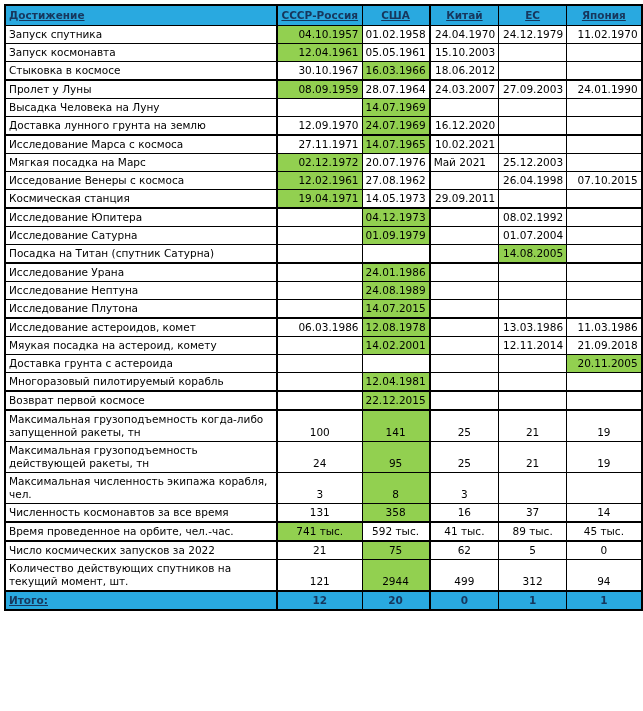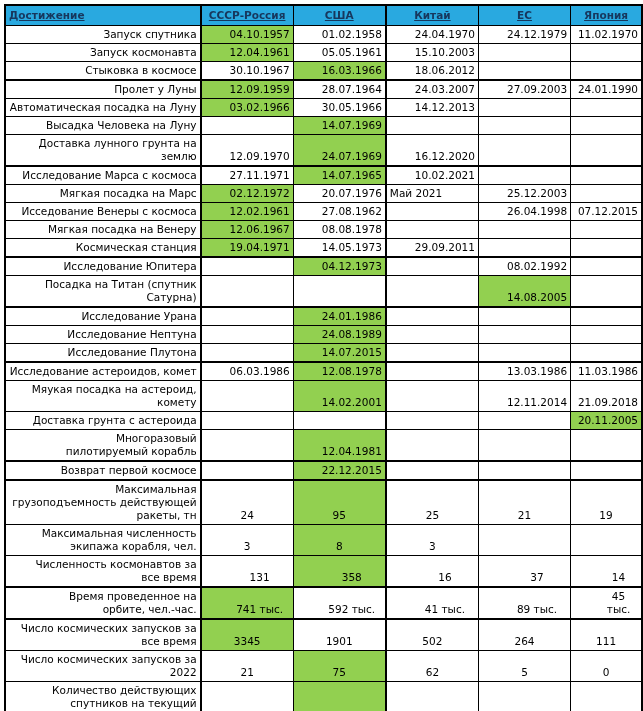--- a/index.html
+++ b/index.html
@@ -23,26 +23,26 @@
     font-size:10.5px;line-height:13px;
     padding:2px 3px;vertical-align:bottom;
     overflow:hidden;white-space:normal;
   }
   th{
     background:var(--header-bg);color:var(--header-text);
     font-weight:bold;text-decoration:underline;text-align:center;
     padding:3px;vertical-align:middle;margin-left:29px;
   }
   th.first{text-align:left;}
-  td.lbl{text-align:right;}
+  td.lbl{text-align:left;}
   td.date{text-align:right;}
   td.txt{text-align:left;}
   td.num{text-align:center;}
   td.hl{background:var(--hl);}
-  tr.ge td{border-bottom-width:2px;padding-left:28px;}
+  tr.ge td{border-bottom-width:2px;}
   th:nth-child(2),td:nth-child(2){border-left-width:2px;}
   th:nth-child(3),td:nth-child(3){border-right-width:2px;}
   tfoot td{
     background:var(--header-bg);color:var(--header-text);
     font-weight:bold;text-align:center;border-top-width:2px;
   }
   tfoot td.lbl{text-align:left;text-decoration:underline;}
 </style>
 </head>
 <body>
@@ -86,33 +86,25 @@
       <tr class="ge">
         <td class="lbl">Стыковка в космосе</td>
         <td class="date">30.10.1967</td>
         <td class="date hl">16.03.1966</td>
         <td class="date">18.06.2012</td>
         <td class="txt"></td>
         <td class="txt"></td>
       </tr>
       <tr>
         <td class="lbl">Пролет у Луны</td>
-        <td class="date hl">12.09.1959</td>
+        <td class="date hl">08.09.1959</td>
         <td class="date">28.07.1964</td>
         <td class="date">24.03.2007</td>
         <td class="date">27.09.2003</td>
         <td class="date">24.01.1990</td>
-      </tr>
-      <tr>
-        <td class="lbl">Автоматическая посадка на Луну</td>
-        <td class="date hl">03.02.1966</td>
-        <td class="date">30.05.1966</td>
-        <td class="date">14.12.2013</td>
-        <td class="txt"></td>
-        <td class="txt"></td>
       </tr>
       <tr>
         <td class="lbl">Высадка Человека на Луну</td>
         <td class="txt"></td>
         <td class="date hl">14.07.1969</td>
         <td class="txt"></td>
         <td class="txt"></td>
         <td class="txt"></td>
       </tr>
       <tr class="ge">
@@ -138,46 +130,46 @@
         <td class="txt">Май 2021</td>
         <td class="date">25.12.2003</td>
         <td class="txt"></td>
       </tr>
       <tr>
         <td class="lbl">Исседование Венеры с космоса</td>
         <td class="date hl">12.02.1961</td>
         <td class="date">27.08.1962</td>
         <td class="txt"></td>
         <td class="date">26.04.1998</td>
-        <td class="date">07.12.2015</td>
-      </tr>
-      <tr>
-        <td class="lbl">Мягкая посадка на Венеру</td>
-        <td class="date hl">12.06.1967</td>
-        <td class="date">08.08.1978</td>
-        <td class="txt"></td>
-        <td class="txt"></td>
-        <td class="txt"></td>
+        <td class="date">07.10.2015</td>
       </tr>
       <tr class="ge">
         <td class="lbl">Космическая станция</td>
         <td class="date hl">19.04.1971</td>
         <td class="date">14.05.1973</td>
         <td class="date">29.09.2011</td>
         <td class="txt"></td>
         <td class="txt"></td>
       </tr>
       <tr>
         <td class="lbl">Исследование Юпитера</td>
         <td class="txt"></td>
         <td class="date hl">04.12.1973</td>
         <td class="txt"></td>
         <td class="date">08.02.1992</td>
         <td class="txt"></td>
       </tr>
+      <tr>
+        <td class="lbl">Исследование Сатурна</td>
+        <td class="txt"></td>
+        <td class="date hl">01.09.1979</td>
+        <td class="txt"></td>
+        <td class="date">01.07.2004</td>
+        <td class="txt"></td>
+      </tr>
       <tr class="ge">
         <td class="lbl">Посадка на Титан (спутник Сатурна)</td>
         <td class="txt"></td>
         <td class="txt"></td>
         <td class="txt"></td>
         <td class="date hl">14.08.2005</td>
         <td class="txt"></td>
       </tr>
       <tr>
         <td class="lbl">Исследование Урана</td>
@@ -235,20 +227,28 @@
         <td class="txt"></td>
         <td class="txt"></td>
       </tr>
       <tr class="ge">
         <td class="lbl">Возврат первой космосе</td>
         <td class="txt"></td>
         <td class="date hl">22.12.2015</td>
         <td class="txt"></td>
         <td class="txt"></td>
         <td class="txt"></td>
+      </tr>
+      <tr>
+        <td class="lbl">Максимальная грузоподъемность когда-либо запущенной ракеты, тн</td>
+        <td class="num">100</td>
+        <td class="num hl">141</td>
+        <td class="num">25</td>
+        <td class="num">21</td>
+        <td class="num">19</td>
       </tr>
       <tr>
         <td class="lbl">Максимальная грузоподъемность действующей ракеты, тн</td>
         <td class="num">24</td>
         <td class="num hl">95</td>
         <td class="num">25</td>
         <td class="num">21</td>
         <td class="num">19</td>
       </tr>
       <tr>
@@ -267,28 +267,20 @@
         <td class="num">37</td>
         <td class="num">14</td>
       </tr>
       <tr class="ge">
         <td class="lbl">Время проведенное на орбите, чел.-час.</td>
         <td class="num hl">741 тыс.</td>
         <td class="num">592 тыс.</td>
         <td class="num">41 тыс.</td>
         <td class="num">89 тыс.</td>
         <td class="num">45 тыс.</td>
-      </tr>
-      <tr>
-        <td class="lbl">Число космических запусков за все время</td>
-        <td class="num hl">3345</td>
-        <td class="num">1901</td>
-        <td class="num">502</td>
-        <td class="num">264</td>
-        <td class="num">111</td>
       </tr>
       <tr>
         <td class="lbl">Число космических запусков за 2022</td>
         <td class="num">21</td>
         <td class="num hl">75</td>
         <td class="num">62</td>
         <td class="num">5</td>
         <td class="num">0</td>
       </tr>
       <tr class="ge">

